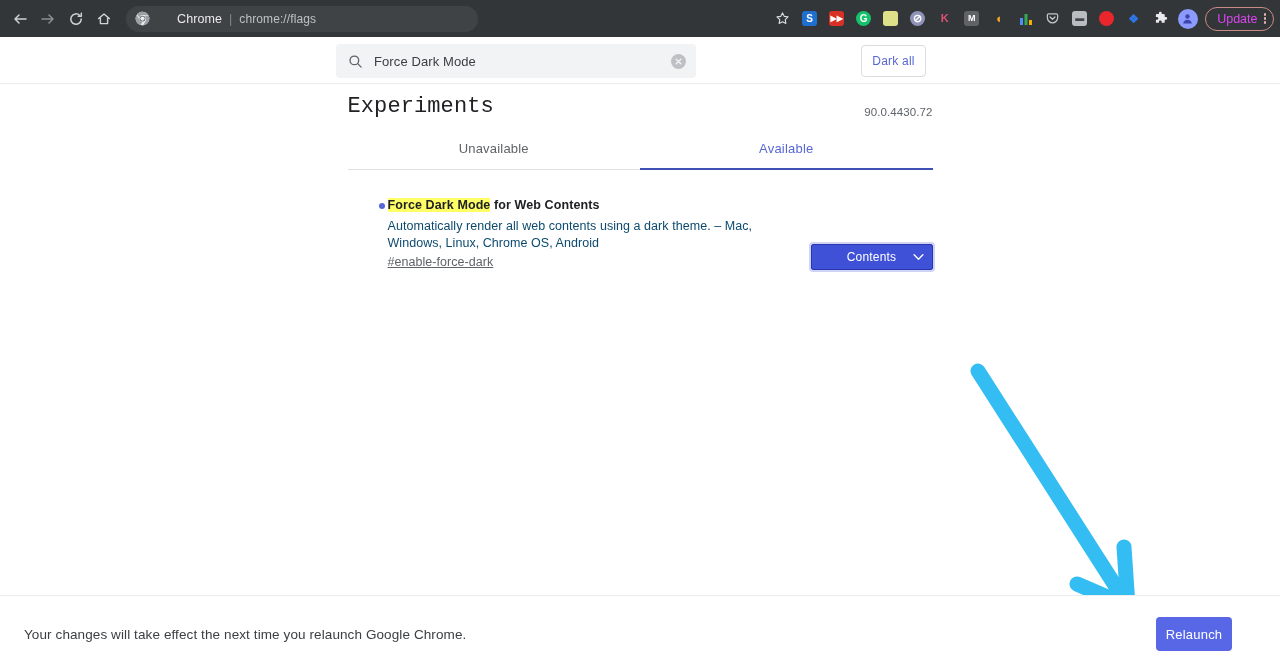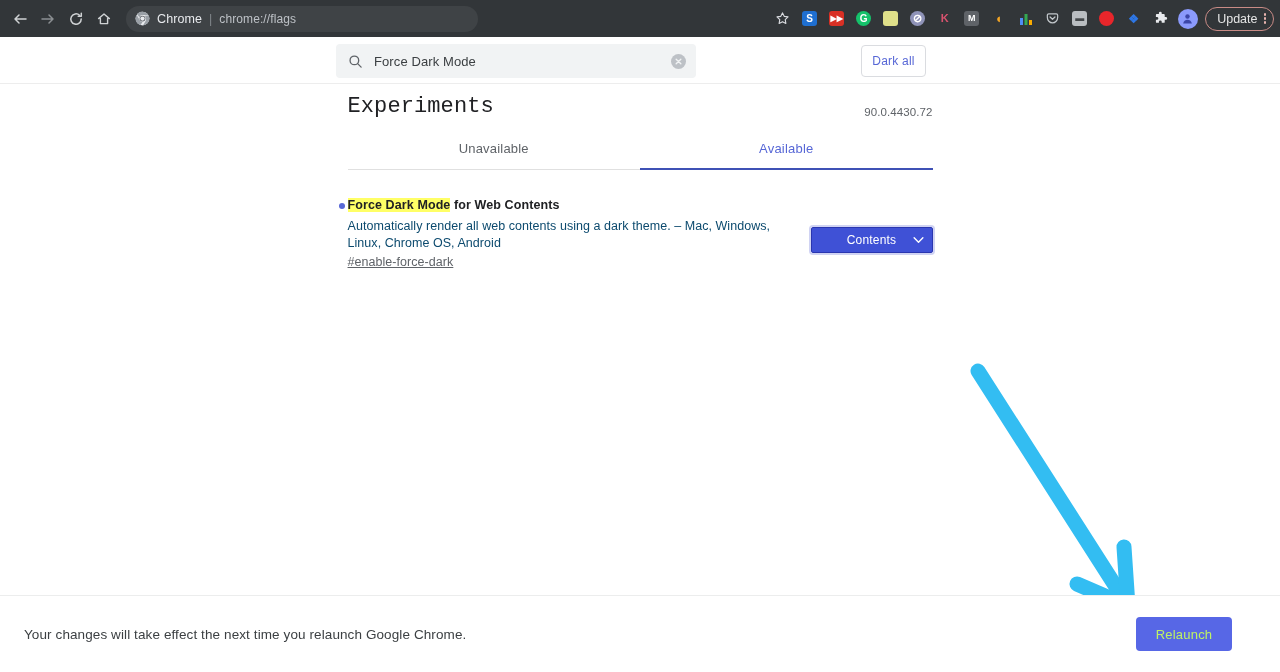--- a/index.html
+++ b/index.html
@@ -21,21 +21,21 @@
     width:28px; height:28px; display:flex; align-items:center; justify-content:center;
     border-radius:50%; color:#cfd2d4;
   }
   .nav-btn svg { display:block; }
   .omnibox {
     margin-left:8px; height:26px; flex:0 0 auto; min-width:352px;
     background:#3f4346; border-radius:13px;
     display:flex; align-items:center; padding:0 12px 0 9px; gap:7px;
   }
   .chrome-logo { width:15px; height:15px; border-radius:50%; display:block; }
-  .omni-app { color:#e8eaed; font-size:12.5px; letter-spacing:.1px; }
+  .omni-app { color:#e8eaed; font-size:12.5px; letter-spacing:.1px;margin-left:20px; }
   .omni-sep { color:#80868b; font-size:12.5px; }
   .omni-url { color:#bdc1c6; font-size:12px; letter-spacing:.1px; }
 
   .toolbar-icons {
     position:absolute; right:6px; top:0; height:37px;
     display:flex; align-items:center; gap:0px;
   }
   .ticon {
     width:27px; height:27px; display:flex; align-items:center; justify-content:center;
     flex:0 0 27px;
@@ -48,21 +48,21 @@
   }
   .ext.round { border-radius:50%; }
   .avatar {
     width:20px; height:20px; border-radius:50%; background:#8b9afc;
     display:flex; align-items:center; justify-content:center;
   }
   .update-chip {
     display:flex; align-items:center; gap:6px;
     height:24px; padding:0 7px 0 11px; margin-left:4px;
     border:1px solid #c98b86; border-radius:12px;
-    color:#e5e5e5; font-size:12.5px;
+    color:#d946ef; font-size:12.5px;
   }
   .kebab { display:flex; flex-direction:column; gap:1.5px; align-items:center; }
   .kebab i { width:2.5px; height:2.5px; border-radius:50%; background:#e8b4af; display:block; }
 
   
   .search-header {
     position:absolute; top:37px; left:0; width:1280px; height:47px;
     background:#fff; border-bottom:1px solid #ededed;
   }
   .search-box {
@@ -110,21 +110,21 @@
   }
   .tab.active { color:#5767d6; }
   .tab.active::after {
     content:""; position:absolute; left:0; right:0; bottom:-1px;
     height:2px; background:#3f51b5;
   }
 
   
   .flag-list { width:585px; margin:0 auto; padding-top:27px; }
   .flag {
-    position:relative; display:flex; align-items:center;
+    position:relative; display:flex; align-items:flex-end;margin-left:40px;
   }
   .flag-dot {
     position:absolute; left:-9px; top:6px;
     width:6px; height:6px; border-radius:50%; background:#5767d6;
   }
   .flag-body { flex:1; padding-right:16px; }
   .flag-title {
     font-size:12.5px; font-weight:bold; color:#202124; line-height:16px;
     letter-spacing:.1px;
   }
@@ -158,22 +158,22 @@
     position:absolute; left:0; bottom:0; width:1280px; height:77px;
     background:#fff; border-top:1px solid #eceded;
     display:flex; align-items:center;
   }
   .bottom-text {
     position:absolute; left:24px; top:50%; transform:translateY(-50%);
     font-size:13.5px; color:#3c4043; letter-spacing:.1px;
   }
   .relaunch {
     position:absolute; right:48px; top:50%; transform:translateY(-50%);
-    width:96px; height:34px; border-radius:4px; background:#5767e6;
-    color:#bef264; font-size:13px; letter-spacing:.2px;
+    width:76px; height:34px; border-radius:4px; background:#5767e6;
+    color:#ffffff; font-size:13px; letter-spacing:.2px;
     display:flex; align-items:center; justify-content:center;
   }
 
   
   .annotation {
     position:absolute; left:0; top:0; width:1280px; height:672px;
     pointer-events:none;
   }
 </style>
 </head>

